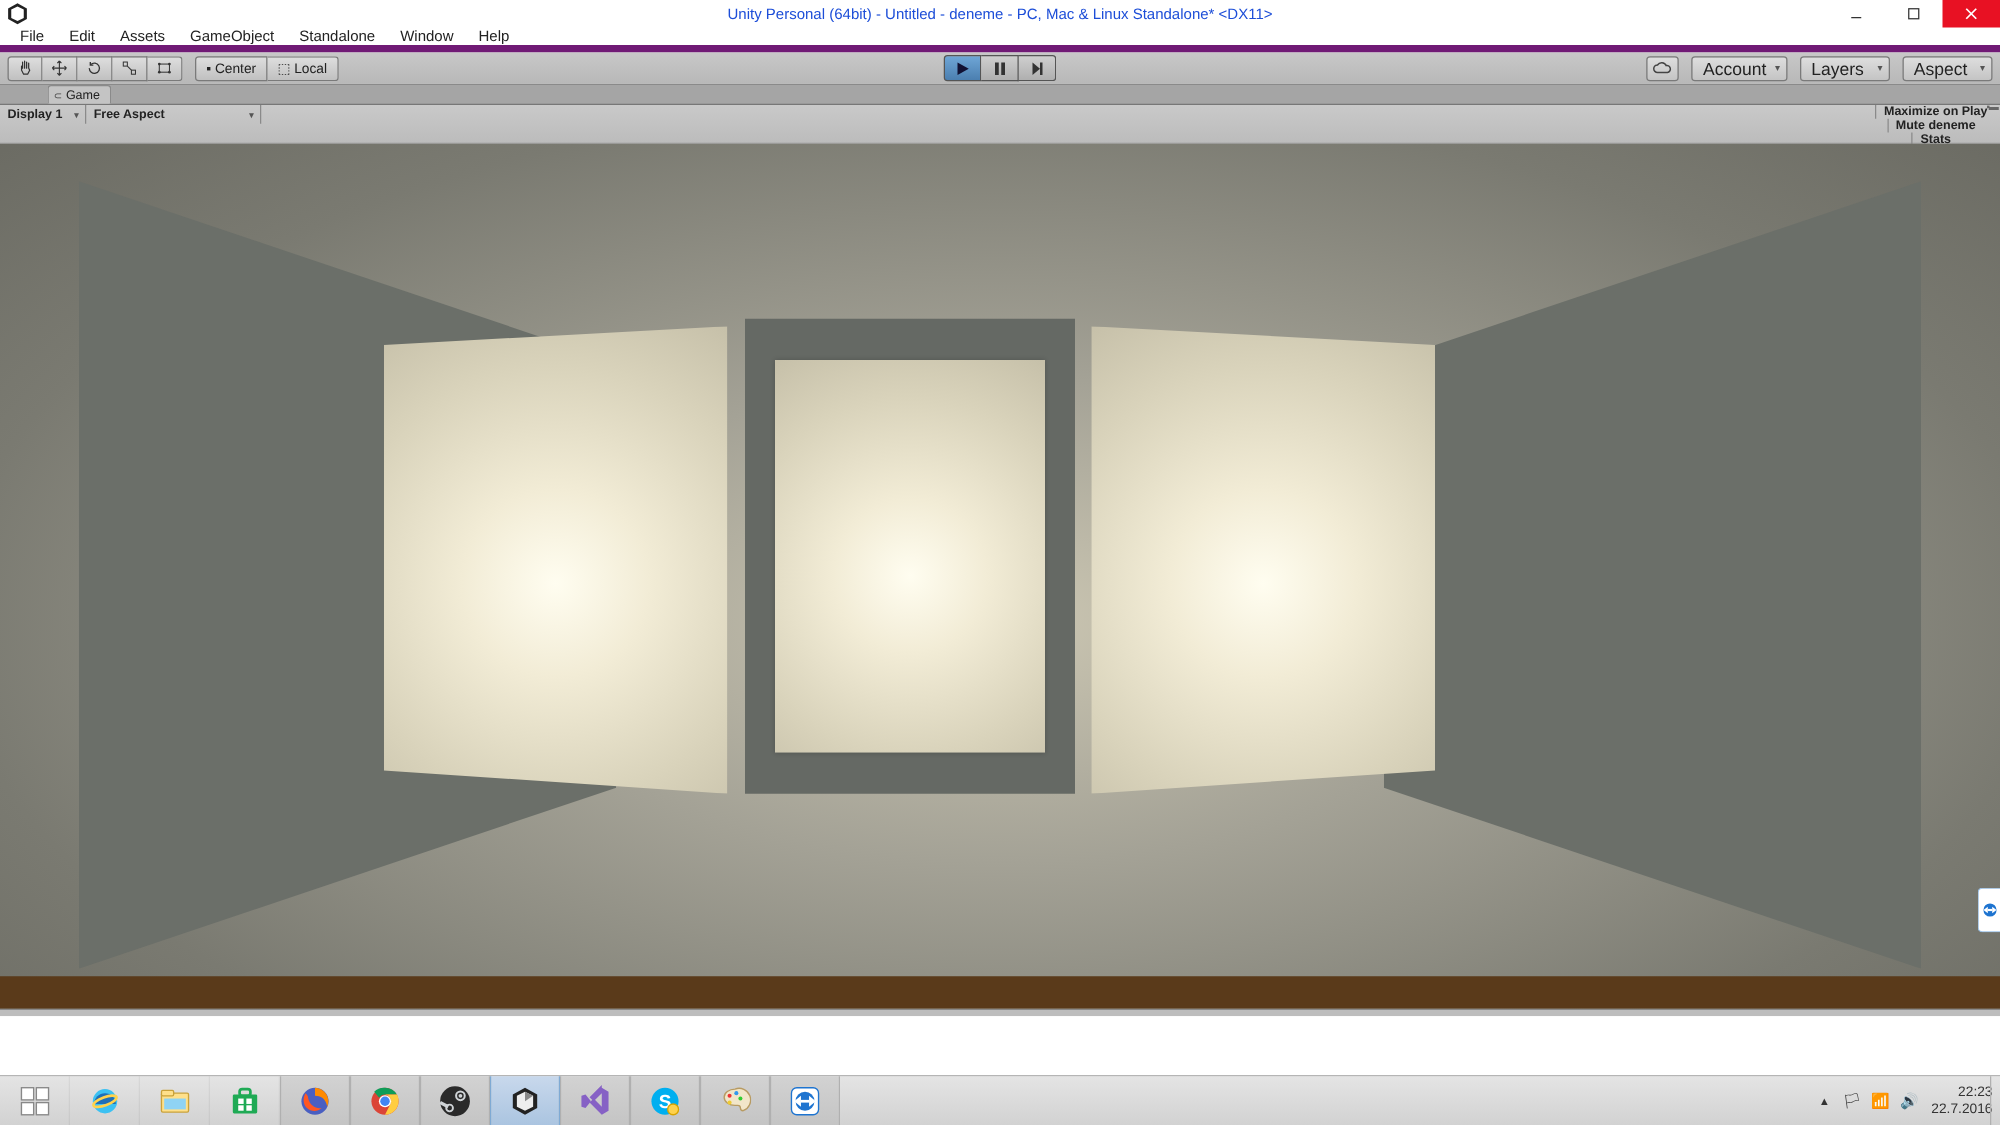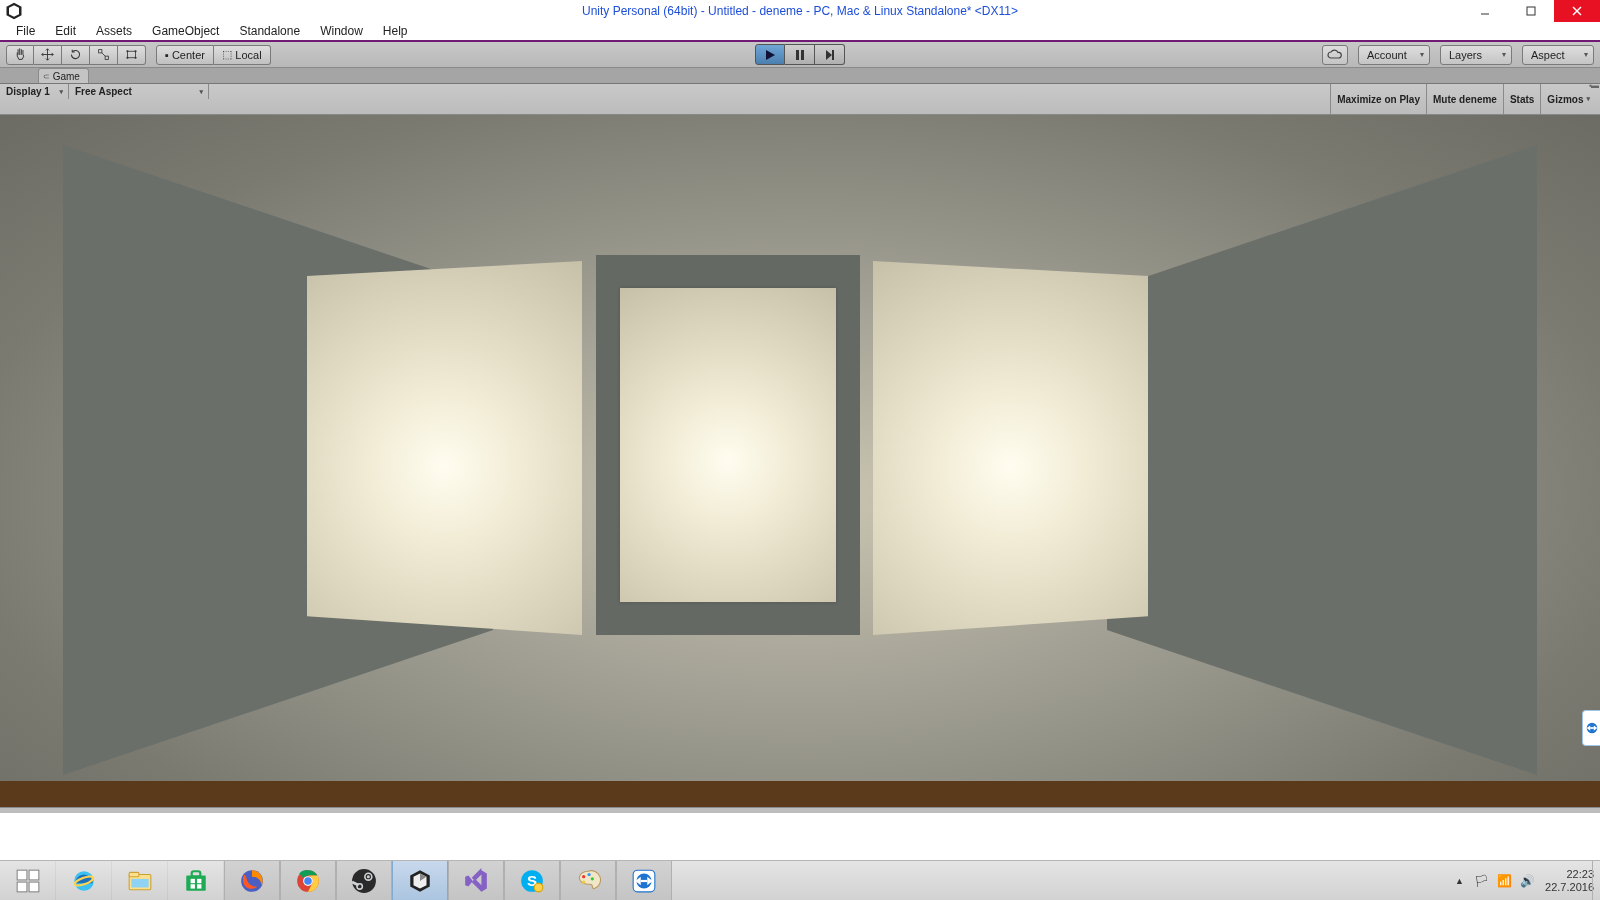--- a/index.html
+++ b/index.html
@@ -7,21 +7,21 @@
 
 
 .titlebar { height:22px; background:#fff; display:flex; align-items:center; position:relative; font-size:12px; color:#333; }
 .titlebar .unity-logo { width:20px; height:20px; margin:0 4px; display:flex; align-items:center; justify-content:center; }
 .titlebar .title-text { position:absolute; left:0; right:0; text-align:center; color:#1d4ed8; font-size:12px; }
 .winbtns { position:absolute; right:0; top:0; height:22px; display:flex; }
 .winbtn { width:46px; height:22px; display:flex; align-items:center; justify-content:center; font-size:12px; color:#333; }
 .winbtn.close { background:#e81123; color:#fff; }
 
 
-.menubar { height:20px; background:#fff; border-bottom:2px solid #701a75; display:flex; align-items:center; font-size:12px; padding:0 6px; gap:0; }
+.menubar { height:20px; background:#fff; border-bottom:6px solid #701a75; display:flex; align-items:center; font-size:12px; padding:0 6px; gap:0; }
 .menuitem { padding:2px 10px; color:#222; }
 
 
 .toolbar { height:26px; background:linear-gradient(#c8c8c8,#b8b8b8); border-bottom:1px solid #8a8a8a; display:flex; align-items:center; padding:3px 6px; position:relative; }
 .toolgrp { display:flex; margin-right:10px; }
 .toolbtn { width:28px; height:20px; border:1px solid #7a7a7a; background:linear-gradient(#dedede,#c0c0c0); display:flex; align-items:center; justify-content:center; font-size:11px; color:#222; }
 .toolbtn + .toolbtn { border-left:none; }
 .toolbtn:first-child { border-radius:3px 0 0 3px; }
 .toolbtn:last-child { border-radius:0 3px 3px 0; }
 .toolbtn.txt { width:auto; padding:0 8px; }
@@ -29,34 +29,34 @@
 
 .play-cluster { position:absolute; left:50%; transform:translateX(-50%); display:flex; }
 .playbtn { width:30px; height:21px; border:1px solid #555; background:linear-gradient(#cfcfcf,#afafaf); display:flex; align-items:center; justify-content:center; }
 .playbtn + .playbtn { border-left:none; }
 .playbtn:first-child { border-radius:3px 0 0 3px; }
 .playbtn:last-child { border-radius:0 3px 3px 0; }
 .playbtn.active { background:linear-gradient(#6fa6d6,#4b7fb0); }
 .playbtn svg { width:12px; height:12px; }
 
 .right-tools { position:absolute; right:6px; display:flex; gap:10px; align-items:center; }
-.dropbtn { height:20px; border:1px solid #7a7a7a; border-radius:3px; background:linear-gradient(#dedede,#c4c4c4); display:flex; align-items:center; padding:0 16px 0 8px; font-size:11px; color:#222; position:relative; min-width:72px; }
+.dropbtn { height:20px; border:1px solid #7a7a7a; border-radius:3px; background:linear-gradient(#dedede,#c4c4c4); display:flex; align-items:center; padding:0 16px 0 8px; font-size:14px; color:#222; position:relative; min-width:72px; }
 .dropbtn::after { content:"▾"; position:absolute; right:5px; font-size:8px; color:#555; }
 .cloudbtn { width:26px; height:20px; border:1px solid #7a7a7a; border-radius:3px; background:linear-gradient(#dedede,#c4c4c4); display:flex; align-items:center; justify-content:center; }
 
 
 .tabstrip { height:16px; background:#a5a5a5; display:flex; align-items:flex-end; border-bottom:1px solid #777; padding-left:4px; font-size:10px; }
 .tab { height:15px; padding:1px 8px 0 4px; background:#c4c4c4; border:1px solid #8a8a8a; border-bottom:none; border-radius:3px 3px 0 0; display:flex; align-items:center; gap:3px; color:#222;margin-left:34px; }
 .tab::before { content:"⊂"; font-size:8px; color:#444; transform:rotate(0deg); }
 
 
 .subbar { height:31px; background:linear-gradient(#c9c9c9,#bcbcbc); border-bottom:1px solid #888; display:flex; align-items:flex-start; font-size:10px; color:#222; position:relative;font-weight:bold; }
 .subbar .dd { height:15px; border-right:1px solid #8a8a8a; padding:0 18px 0 6px; display:flex; align-items:center; position:relative; }
 .subbar .dd::after { content:"▾"; position:absolute; right:5px; font-size:7px; color:#555; }
-.subbar-right { position:absolute; right:4px; display:flex; height:100%; align-items:center; }
+.subbar-right { position:absolute; right:4px; display:flex; height:100%; align-items:center;flex-direction:column; }
 .subbar-right .sbtn { padding:0 6px; border-left:1px solid #8a8a8a; height:100%; display:flex; align-items:center; }
 .subbar-right .sbtn.gz::after { content:"▾"; margin-left:3px; font-size:7px; color:#555; }
 .opt-line { position:absolute; right:2px; top:-3px; font-size:8px; color:#666; letter-spacing:-1px; }
 
 
 .gameview { position:relative; height:692px; background:radial-gradient(ellipse 70% 80% at 50% 55%, #cbc6b2 0%, #a4a296 35%, #7a7a71 75%, #6b6b63 100%); overflow:hidden; }
 .floor { position:absolute; left:0; right:0; bottom:0; height:26px; background:#5a3a1a; }
 .persp-wall { position:absolute; background:#6b6f69; }
 .persp-wall.left  { clip-path:polygon(0% 0%, 100% 23%, 100% 77%, 0% 100%); left:63px;  top:30px;  width:430px; height:630px; }
 .persp-wall.right { clip-path:polygon(0% 23%, 100% 0%, 100% 100%, 0% 77%); right:63px; top:30px;  width:430px; height:630px; }

